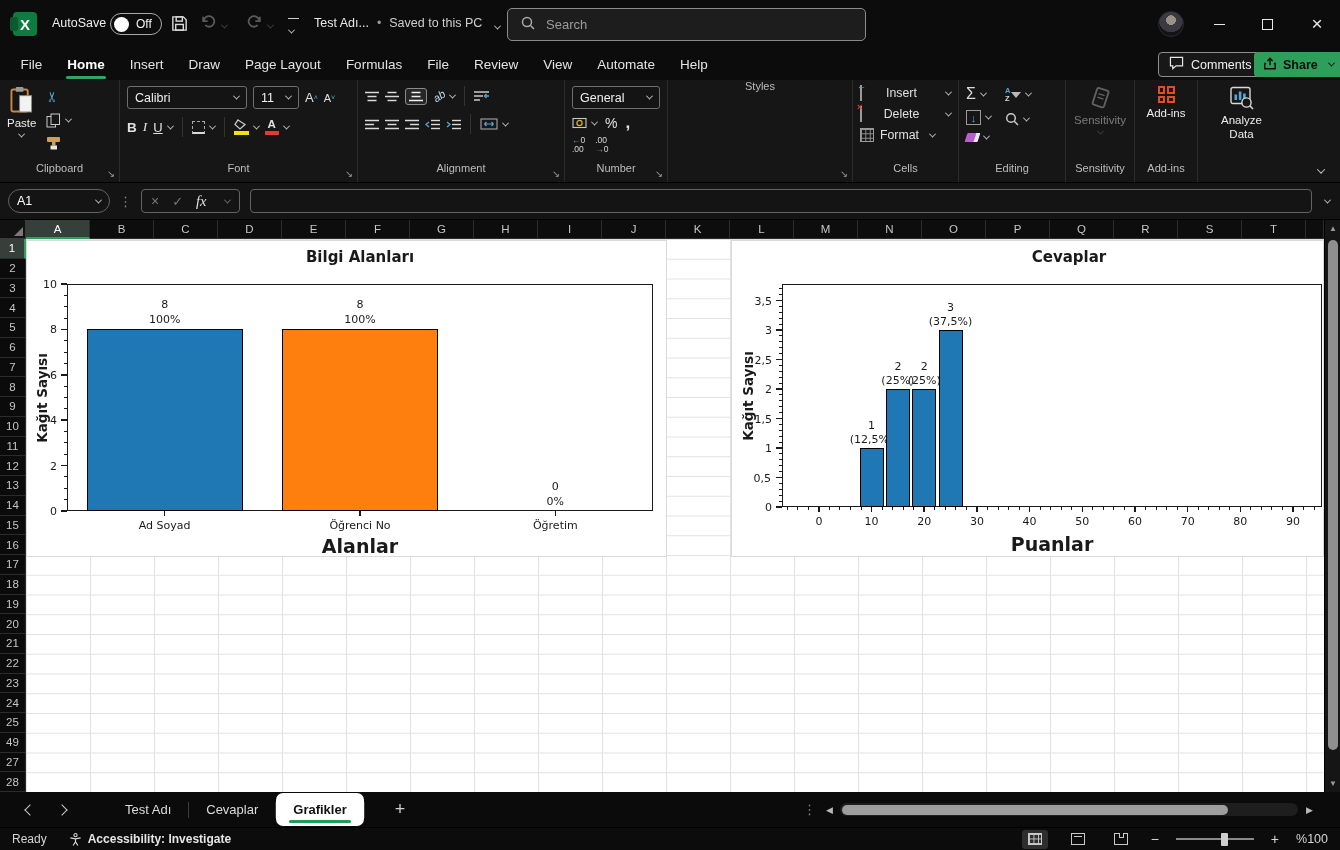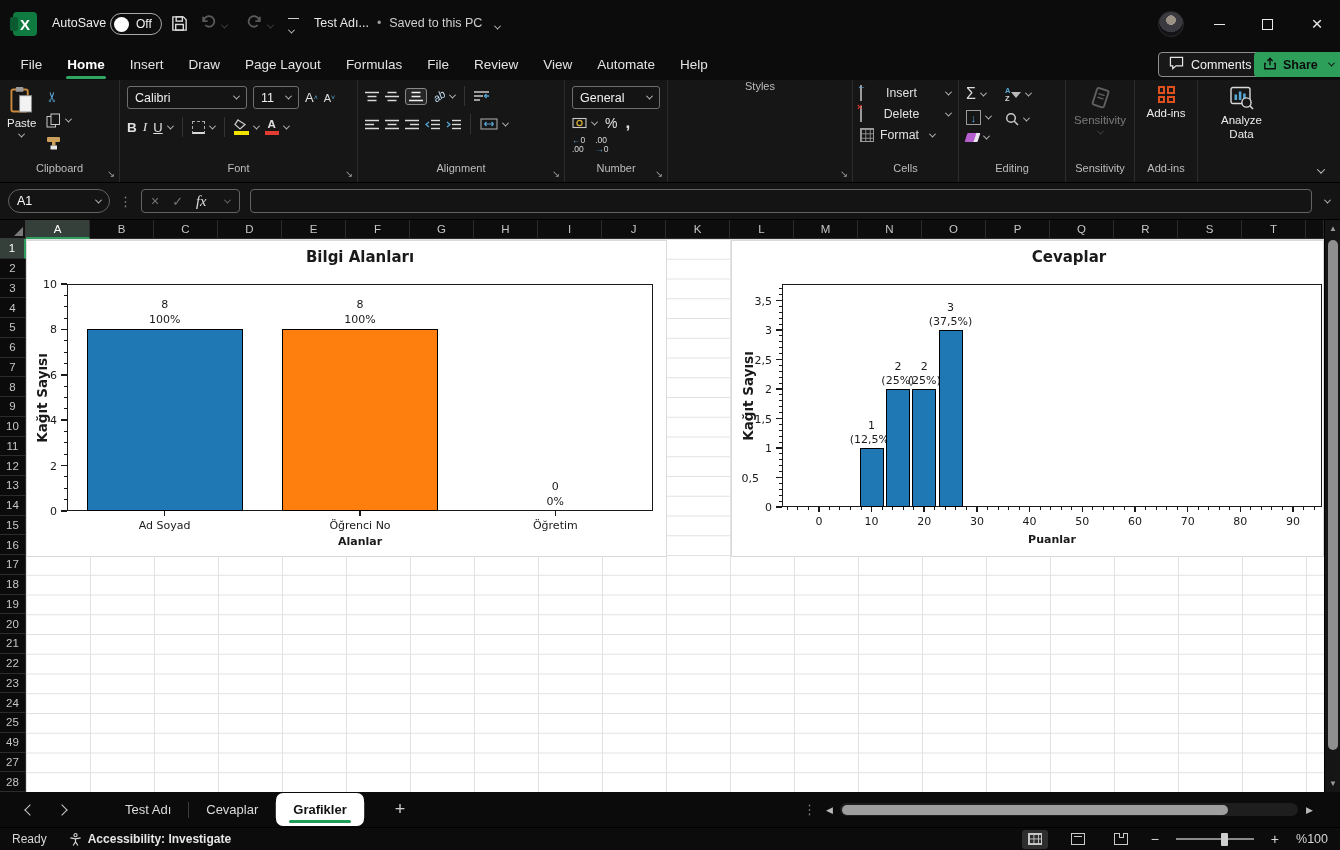--- a/index.html
+++ b/index.html
@@ -124,21 +124,21 @@
      background-size:64px 19.75px;}
   .vscroll{position:absolute;right:0;top:0;width:16px;height:572px;background:#151515;border-left:1px solid #000;}
   .vthumb{position:absolute;left:3px;top:20px;width:10px;height:510px;background:#8f8f8f;border-radius:5px;}
   .varr{position:absolute;left:0;width:16px;text-align:center;font-size:8px;color:#9a9a9a;}
 
   
   .chart{position:absolute;top:1px;background:#fff;border:1px solid #dadada;color:#1a1a1a;
          font-family:"DejaVu Sans",sans-serif;}
   .plot{position:absolute;border:1.5px solid #1a1a1a;}
   .ctitle{position:absolute;font-weight:bold;font-size:15px;transform:translateX(-50%);white-space:nowrap;}
-  .xt{font-size:11px;}
+  .xt{font-size:19px;}
   .tick{position:absolute;background:#1a1a1a;}
   .tlab{position:absolute;font-size:11px;transform:translateX(-50%);white-space:nowrap;}
   .ylab{position:absolute;font-size:11px;transform:translate(-100%,-50%);white-space:nowrap;}
   .bar{position:absolute;border:1px solid #000;}
   .blab{position:absolute;font-size:11px;transform:translateX(-50%);white-space:nowrap;}
   .ylabel-rot{position:absolute;font-weight:bold;font-size:13.5px;transform:translate(-50%,-50%) rotate(-90deg);white-space:nowrap;}
 
   
   .tabbar{position:absolute;left:0;top:792px;width:1340px;height:35px;background:#0b0b0b;display:flex;align-items:center;}
   .snav{margin-left:26px;width:8px;height:8px;border-left:1.6px solid #c9c9c9;border-bottom:1.6px solid #c9c9c9;}
@@ -202,20 +202,29 @@
           <path d="M3.5 6.5a5 5 0 1 1 1.5 4"></path>
           <path d="M3 2.5v4.2h4.2"></path>
         </svg><span class="cv sm dim"></span>
     </span>
     <span class="qat"><i></i><span class="cv sm" style="margin-left:1px"></span></span>
     <div class="doc-title">
       <span>Test Adı...</span>
       <span class="dot">•</span>
       <span class="st">Saved to this PC</span>
       <span class="cv sm"></span>
+    </div>
+    <div class="searchbox">
+      <span>
+        <svg width="14" height="14" viewBox="0 0 14 14" fill="none" stroke="#a9a9a9" stroke-width="1.5">
+            <circle cx="6" cy="6" r="4.5"></circle>
+            <line x1="9.5" y1="9.5" x2="13" y2="13"></line>
+          </svg>
+      </span>
+      <span>Search</span>
     </div>
     <div class="avatar"></div>
     <div class="winbtn w-min" style="left:1196px">
         <i></i>
       </div>
     <div class="winbtn w-max" style="left:1244px">
         <i></i>
       </div>
     <div class="winbtn w-close" style="left:1294px">×</div>
   </div>
@@ -716,21 +725,21 @@
           <div class="blab" style="left: 528.333px; top: 254px;">0%</div>
         </div>
       <div class="chart" id="chart2" style="left:705px;width:593px;height:317px">
           <div class="plot" style="left: 50px; top: 43px; width: 540px; height: 223px;"></div>
           <div class="ctitle" style="left: 337px; top: 7px;">Cevaplar</div>
           <div class="ctitle xt" style="left: 320px; top: 292px;">Puanlar</div>
           <div class="ylabel-rot" style="left: 16px; top: 154.5px;">Kağıt Sayısı</div>
           <div class="tick" style="left: 44px; top: 265.25px; width: 6px; height: 1.5px;"></div>
           <div class="ylab" style="left: 40px; top: 266px;">0</div>
           <div class="tick" style="left: 44px; top: 235.753px; width: 6px; height: 1.5px;"></div>
-          <div class="ylab" style="left: 27px; top: 236.503px;">0,5</div>
+          <div class="ylab" style="left: 39px; top: 236.503px;">0,5</div>
           <div class="tick" style="left: 44px; top: 206.255px; width: 6px; height: 1.5px;"></div>
           <div class="ylab" style="left: 40px; top: 207.005px;">1</div>
           <div class="tick" style="left: 44px; top: 176.758px; width: 6px; height: 1.5px;"></div>
           <div class="ylab" style="left: 40px; top: 177.508px;">1,5</div>
           <div class="tick" style="left: 44px; top: 147.261px; width: 6px; height: 1.5px;"></div>
           <div class="ylab" style="left: 40px; top: 148.011px;">2</div>
           <div class="tick" style="left: 44px; top: 117.763px; width: 6px; height: 1.5px;"></div>
           <div class="ylab" style="left: 40px; top: 118.513px;">2,5</div>
           <div class="tick" style="left: 44px; top: 88.2659px; width: 6px; height: 1.5px;"></div>
           <div class="ylab" style="left: 40px; top: 89.0159px;">3</div>

